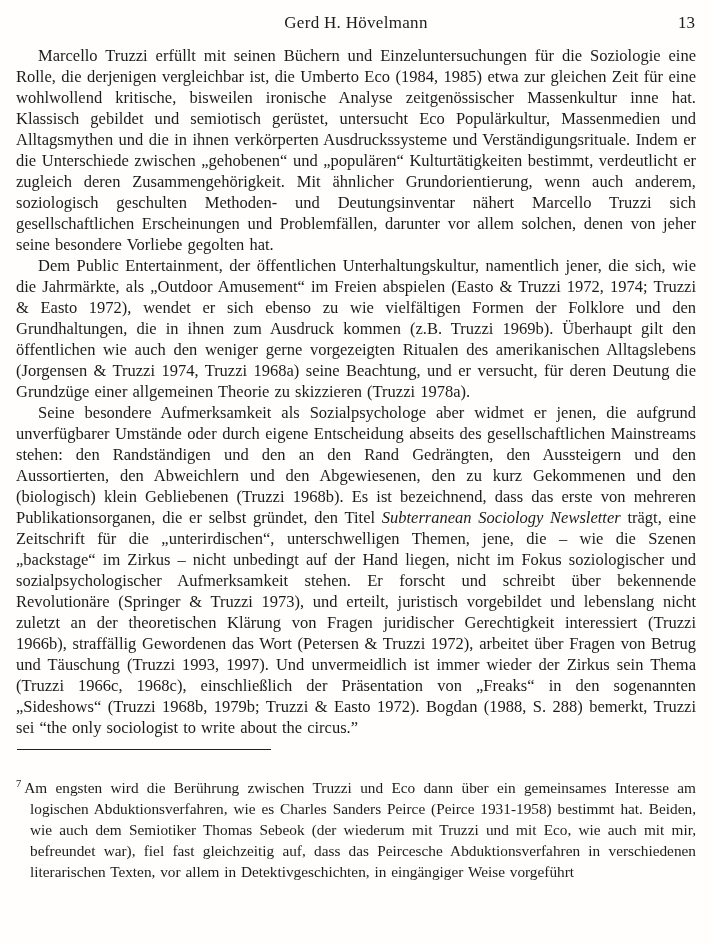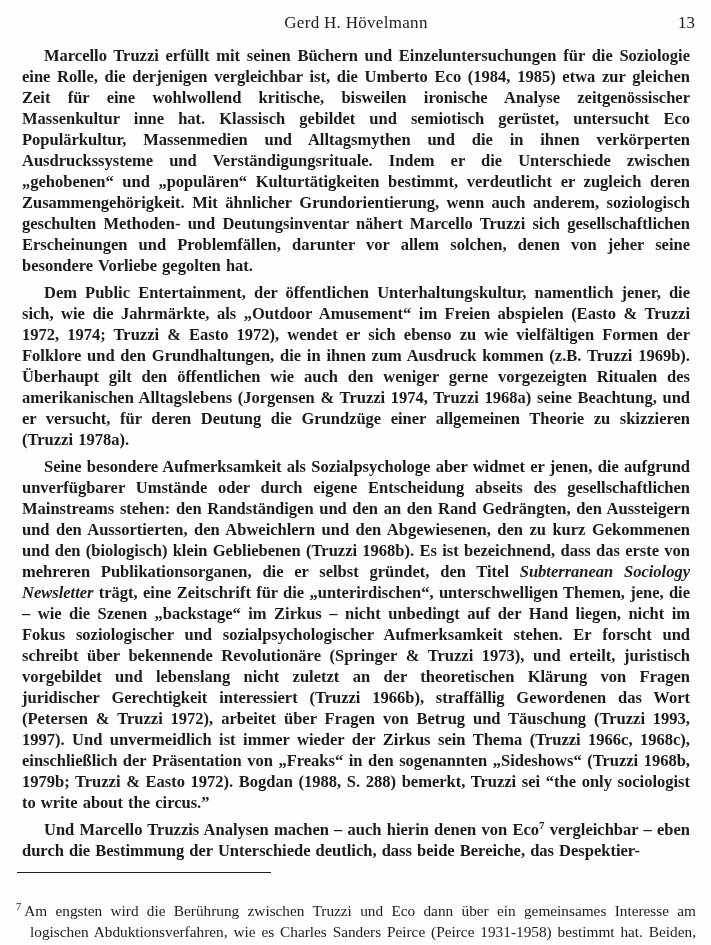--- a/index.html
+++ b/index.html
@@ -28,27 +28,26 @@
     display: block;
     text-align: center;
     letter-spacing: 0.3px;
   }
   .page-number {
     position: absolute;
     right: 1px;
     top: 0;
   }
   .page-body p {
-    margin: 6px;
+    margin: 0;
     font-size: 16.5px;
     line-height: 21px;
     text-align: justify;
     text-indent: 22px;
     word-spacing: 1px;
-    font-weight: bold;
   }
   .page-body p em {
     font-style: italic;
   }
   sup.fn-ref {
     font-size: 11px;
     line-height: 0;
     vertical-align: super;
   }
   .footnote-rule {
@@ -84,21 +83,20 @@
   </div>
 
   <div class="page-body">
 
     <p>Marcello Truzzi erfüllt mit seinen Büchern und Einzeluntersuchungen für die Soziologie eine Rolle, die derjenigen vergleichbar ist, die Umberto Eco (1984, 1985) etwa zur gleichen Zeit für eine wohlwollend kritische, bisweilen ironische Analyse zeitgenössischer Massenkultur inne hat. Klassisch gebildet und semiotisch gerüstet, untersucht Eco Populärkultur, Massenmedien und Alltagsmythen und die in ihnen verkörperten Ausdruckssysteme und Verständigungsrituale. Indem er die Unterschiede zwischen „gehobenen“ und „populären“ Kulturtätigkeiten bestimmt, verdeutlicht er zugleich deren Zusammengehörigkeit. Mit ähnlicher Grundorientierung, wenn auch anderem, soziologisch geschulten Methoden- und Deutungsinventar nähert Marcello Truzzi sich gesellschaftlichen Erscheinungen und Problemfällen, darunter vor allem solchen, denen von jeher seine besondere Vorliebe gegolten hat.</p>
 
     <p>Dem Public Entertainment, der öffentlichen Unterhaltungskultur, namentlich jener, die sich, wie die Jahrmärkte, als „Outdoor Amusement“ im Freien abspielen (Easto &amp; Truzzi 1972, 1974; Truzzi &amp; Easto 1972), wendet er sich ebenso zu wie vielfältigen Formen der Folklore und den Grundhaltungen, die in ihnen zum Ausdruck kommen (z.B. Truzzi 1969b). Überhaupt gilt den öffentlichen wie auch den weniger gerne vorgezeigten Ritualen des amerikanischen Alltagslebens (Jorgensen &amp; Truzzi 1974, Truzzi 1968a) seine Beachtung, und er versucht, für deren Deutung die Grundzüge einer allgemeinen Theorie zu skizzieren (Truzzi 1978a).</p>
 
     <p><span>Seine besondere Aufmerksamkeit als Sozialpsychologe aber widmet er jenen, die aufgrund unverfügbarer Umstände oder durch eigene Entscheidung abseits des gesellschaftlichen Mainstreams stehen: den Randständigen und den an den Rand Gedrängten, den Aussteigern und den Aussortierten, den Abweichlern und den Abgewiesenen, den zu kurz Gekommenen und den (biologisch) klein Gebliebenen (Truzzi 1968b). Es ist bezeichnend, dass das erste von mehreren Publikationsorganen, die er selbst gründet, den Titel </span><em>Subterranean Sociology Newsletter</em><span> trägt, eine Zeitschrift für die „unterirdischen“, unterschwelligen Themen, jene, die – wie die Szenen „backstage“ im Zirkus – nicht unbedingt auf der Hand liegen, nicht im Fokus soziologischer und sozialpsychologischer Aufmerksamkeit stehen. Er forscht und schreibt über bekennende Revolutionäre (Springer &amp; Truzzi 1973), und erteilt, juristisch vorgebildet und lebenslang nicht zuletzt an der theoretischen Klärung von Fragen juridischer Gerechtigkeit interessiert (Truzzi 1966b), straffällig Gewordenen das Wort (Petersen &amp; Truzzi 1972), arbeitet über Fragen von Betrug und Täuschung (Truzzi 1993, 1997). Und unvermeidlich ist immer wieder der Zirkus sein Thema (Truzzi 1966c, 1968c), einschließlich der Präsentation von „Freaks“ in den sogenannten „Sideshows“ (Truzzi 1968b, 1979b; Truzzi &amp; Easto 1972). Bogdan (1988, S. 288) bemerkt, Truzzi sei “the only sociologist to write about the circus.”</span></p>
 
-    <p><span>Und Marcello Truzzis Analysen machen – auch hierin denen von Eco</span><sup class="fn-ref">7</sup><span> vergleichbar – eben durch die Bestimmung der Unterschiede deutlich, dass beide Bereiche, das Despektier-</span></p>
 
   </div>
 
   <hr class="footnote-rule">
 
   <div class="footnote"><sup class="fn-marker">7</sup><span>Am engsten wird die Berührung zwischen Truzzi und Eco dann über ein gemeinsames Interesse am logischen Abduktionsverfahren, wie es Charles Sanders Peirce (Peirce 1931-1958) bestimmt hat. Beiden, wie auch dem Semiotiker Thomas Sebeok (der wiederum mit Truzzi und mit Eco, wie auch mit mir, befreundet war), fiel fast gleichzeitig auf, dass das Peircesche Abduktionsverfahren in verschiedenen literarischen Texten, vor allem in Detektivgeschichten, in eingängiger Weise vorgeführt</span></div>
 
 </div>
 
 </body></html>

